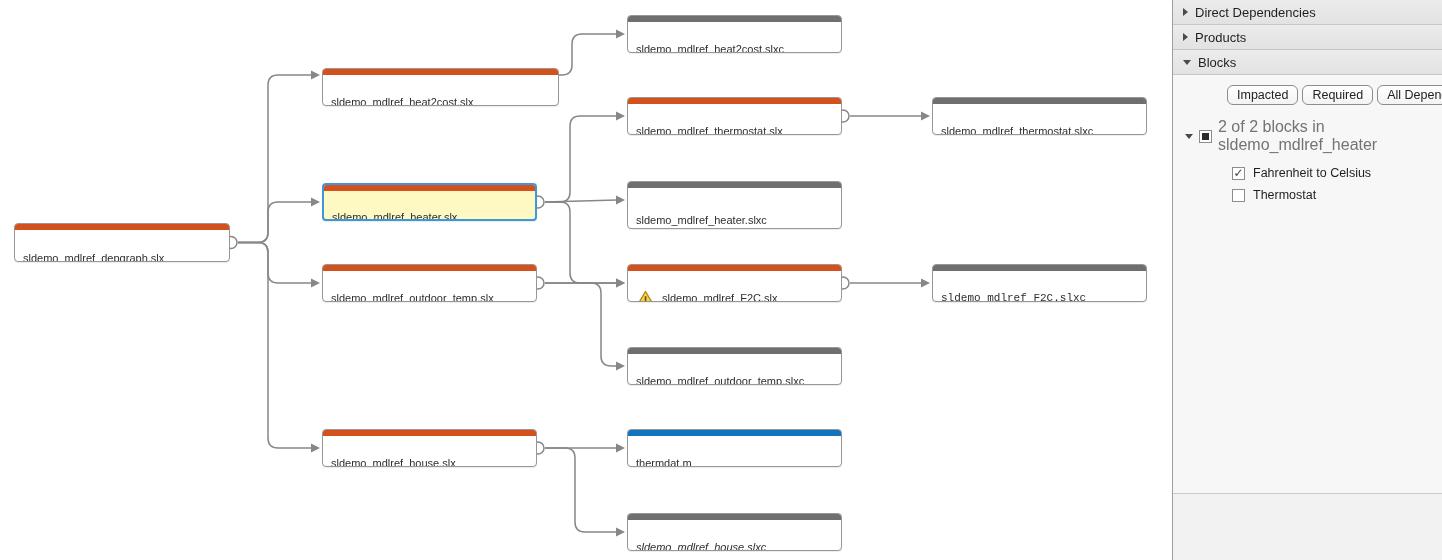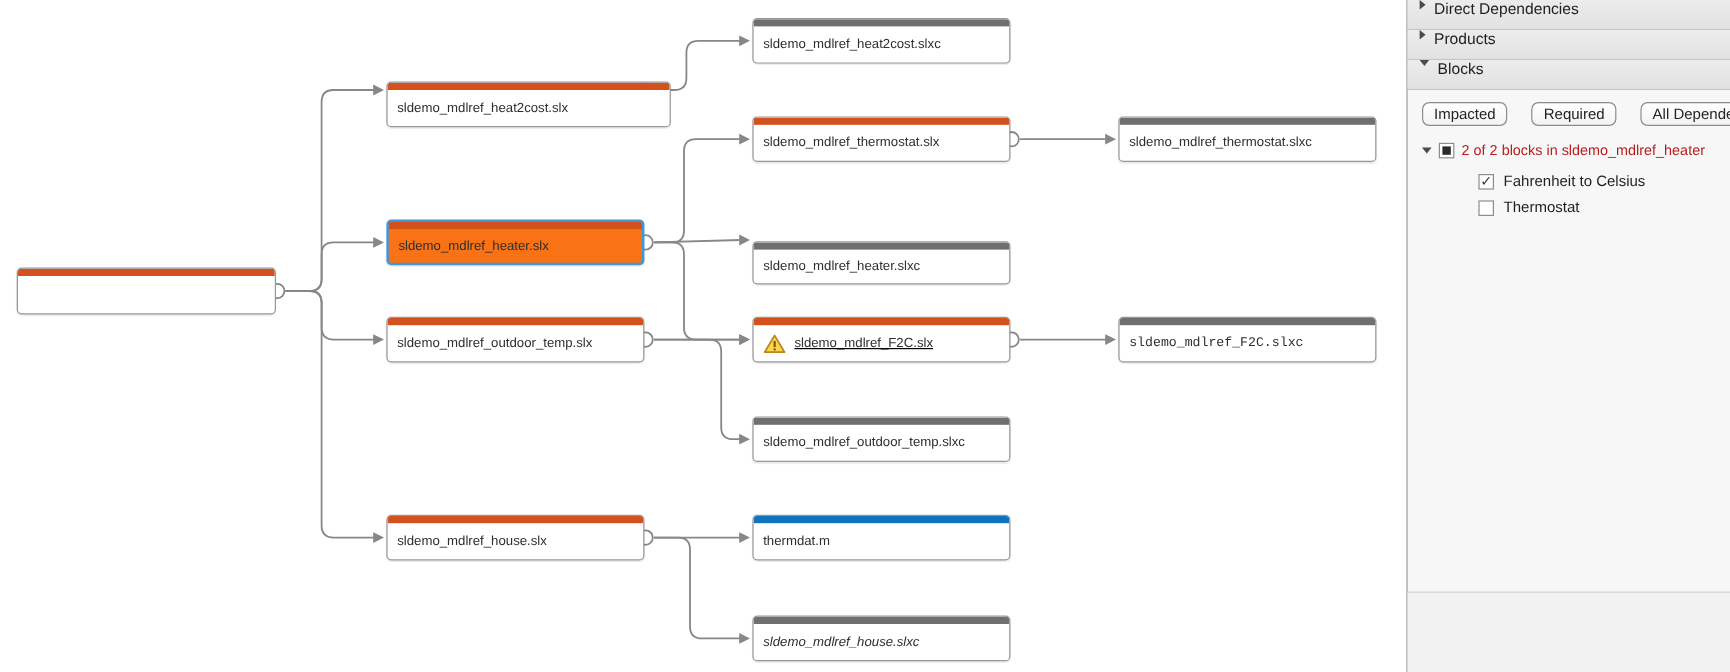--- a/index.html
+++ b/index.html
@@ -4,40 +4,40 @@
 <style>
   html,body{margin:0;padding:0;background:#fff;font-family:"Liberation Sans","DejaVu Sans",sans-serif;}
   .app{position:relative;width:1442px;height:560px;overflow:hidden;display:flex;}
 
   
   .canvas{position:relative;width:1172px;height:560px;background:#ffffff;flex:none;}
   #edge-layer{position:absolute;left:0;top:0;pointer-events:none;}
   .node{position:absolute;box-sizing:border-box;background:#fff;border:1px solid #979797;
         border-radius:4px;overflow:hidden;box-shadow:0 1px 1px rgba(0,0,0,0.08);cursor:pointer;}
   .node .bar{height:6px;width:100%;}
-  .node .lbl-row{display:flex;align-items:center;height:calc(100% - 6px);padding:0 8px;gap:7px;}
+  .node .lbl-row{display:flex;align-items:center;height:calc(100% - 6px);padding:12px 8px;gap:7px;}
   .node .lbl{font-size:11px;color:#2e2e2e;white-space:nowrap;}
-  .node.selected{border:2px solid #3f97da;background:#f97316;}
+  .node.selected{border:2px solid #3f97da;background:#fef9c3;}
   .warn-svg{flex:none;}
 
   
   .panel{position:relative;width:270px;height:560px;box-sizing:border-box;flex:none;
          background:#f7f7f7;border-left:1px solid #9e9e9e;}
-  .sec-hdr{height:24px;display:flex;align-items:flex-start;gap:7px;padding-left:10px;
+  .sec-hdr{height:24px;display:flex;align-items:center;gap:7px;padding-left:10px;
            background:linear-gradient(#ececec,#e2e2e2);border-bottom:1px solid #c6c6c6;
            font-size:13px;color:#1f1f1f;cursor:pointer;}
   .tri-r{width:0;height:0;border-top:4px solid transparent;border-bottom:4px solid transparent;
          border-left:5px solid #4a4a4a;}
   .tri-d{width:0;height:0;border-left:4px solid transparent;border-right:4px solid transparent;
          border-top:5px solid #4a4a4a;}
   .blocks-body{padding:10px 8px 0 12px;}
-  .filters{display:flex;gap:20px;}
+  .filters{display:flex;gap:4px;margin-left:42px;}
   .filter-btn{font-family:inherit;font-size:12.5px;color:#222;background:linear-gradient(#ffffff,#f3f3f3);
          border:1px solid #8c8c8c;border-radius:6px;padding:2px 9px;cursor:pointer;white-space:nowrap;}
-  .tree-root{display:flex;align-items:center;gap:6px;margin-top:13px;font-size:12px;color:#b91c1c;}
+  .tree-root{display:flex;align-items:center;gap:6px;margin-top:13px;font-size:16px;color:#737373;}
   .cb{width:13px;height:13px;box-sizing:border-box;background:#fff;border:1px solid #8c8c8c;
       display:inline-flex;align-items:center;justify-content:center;flex:none;cursor:pointer;}
   .cb .fillsq{width:7px;height:7px;background:#2b2b2b;}
   .cb .tick{font-size:12px;line-height:12px;color:#3c3c3c;font-weight:bold;}
   .tree-children{margin-top:8px;}
   .check-row{display:flex;align-items:center;gap:8px;padding:4px 0 4px 47px;font-size:12.5px;color:#1f1f1f;}
   .panel-divider{position:absolute;left:0;right:0;top:493px;border-top:1px solid #c9c9c9;}
   .panel-bottom{position:absolute;left:0;right:0;top:494px;bottom:0;background:#f2f2f2;}
 </style>
 </head>
@@ -79,20 +79,23 @@
         <circle cx="538" cy="75" r="6" fill="#ffffff" stroke="#878787" stroke-width="1.5"></circle>
         <circle cx="538" cy="202" r="6" fill="#ffffff" stroke="#878787" stroke-width="1.5"></circle>
         <circle cx="538" cy="283" r="6" fill="#ffffff" stroke="#878787" stroke-width="1.5"></circle>
         <circle cx="538" cy="448" r="6" fill="#ffffff" stroke="#878787" stroke-width="1.5"></circle>
         <circle cx="843" cy="116" r="6" fill="#ffffff" stroke="#878787" stroke-width="1.5"></circle>
         <circle cx="843" cy="283" r="6" fill="#ffffff" stroke="#878787" stroke-width="1.5"></circle>
       </svg>
     <div id="node-layer">
         <div class="node" style="left: 14px; top: 223px; width: 216px; height: 39px;">
           <div class="bar" style="background: rgb(210, 81, 28);"></div>
+          <div class="lbl-row">
+            <span class="lbl">sldemo_mdlref_depgraph.slx</span>
+          </div>
         </div>
         <div class="node" style="left: 322px; top: 68px; width: 237px; height: 38px;">
           <div class="bar" style="background: rgb(210, 81, 28);"></div>
           <div class="lbl-row">
             <span class="lbl">sldemo_mdlref_heat2cost.slx</span>
           </div>
         </div>
         <div class="node selected" style="left: 322px; top: 183px; width: 215px; height: 38px;">
           <div class="bar" style="background: rgb(210, 81, 28);"></div>
           <div class="lbl-row">
@@ -116,21 +119,21 @@
           <div class="lbl-row">
             <span class="lbl">sldemo_mdlref_heat2cost.slxc</span>
           </div>
         </div>
         <div class="node" style="left: 627px; top: 97px; width: 215px; height: 38px;">
           <div class="bar" style="background: rgb(210, 81, 28);"></div>
           <div class="lbl-row">
             <span class="lbl">sldemo_mdlref_thermostat.slx</span>
           </div>
         </div>
-        <div class="node" style="left: 627px; top: 181px; width: 215px; height: 36px; margin-top: 20px;">
+        <div class="node" style="left: 627px; top: 181px; width: 215px; height: 48px;">
           <div class="bar" style="background: rgb(111, 111, 111);"></div>
           <div class="lbl-row">
             <span class="lbl">sldemo_mdlref_heater.slxc</span>
           </div>
         </div>
         <div class="node" style="left: 627px; top: 264px; width: 215px; height: 38px; text-decoration: underline;">
           <div class="bar" style="background: rgb(210, 81, 28);"></div>
           <div class="lbl-row">
             <svg width="19" height="17" viewBox="0 0 19 17" class="warn-svg">
               <path d="M9.5 1.5 L17.8 15.5 L1.2 15.5 Z" fill="#fbd44b" stroke="#b8881c" stroke-width="1.4" stroke-linejoin="round"></path>

